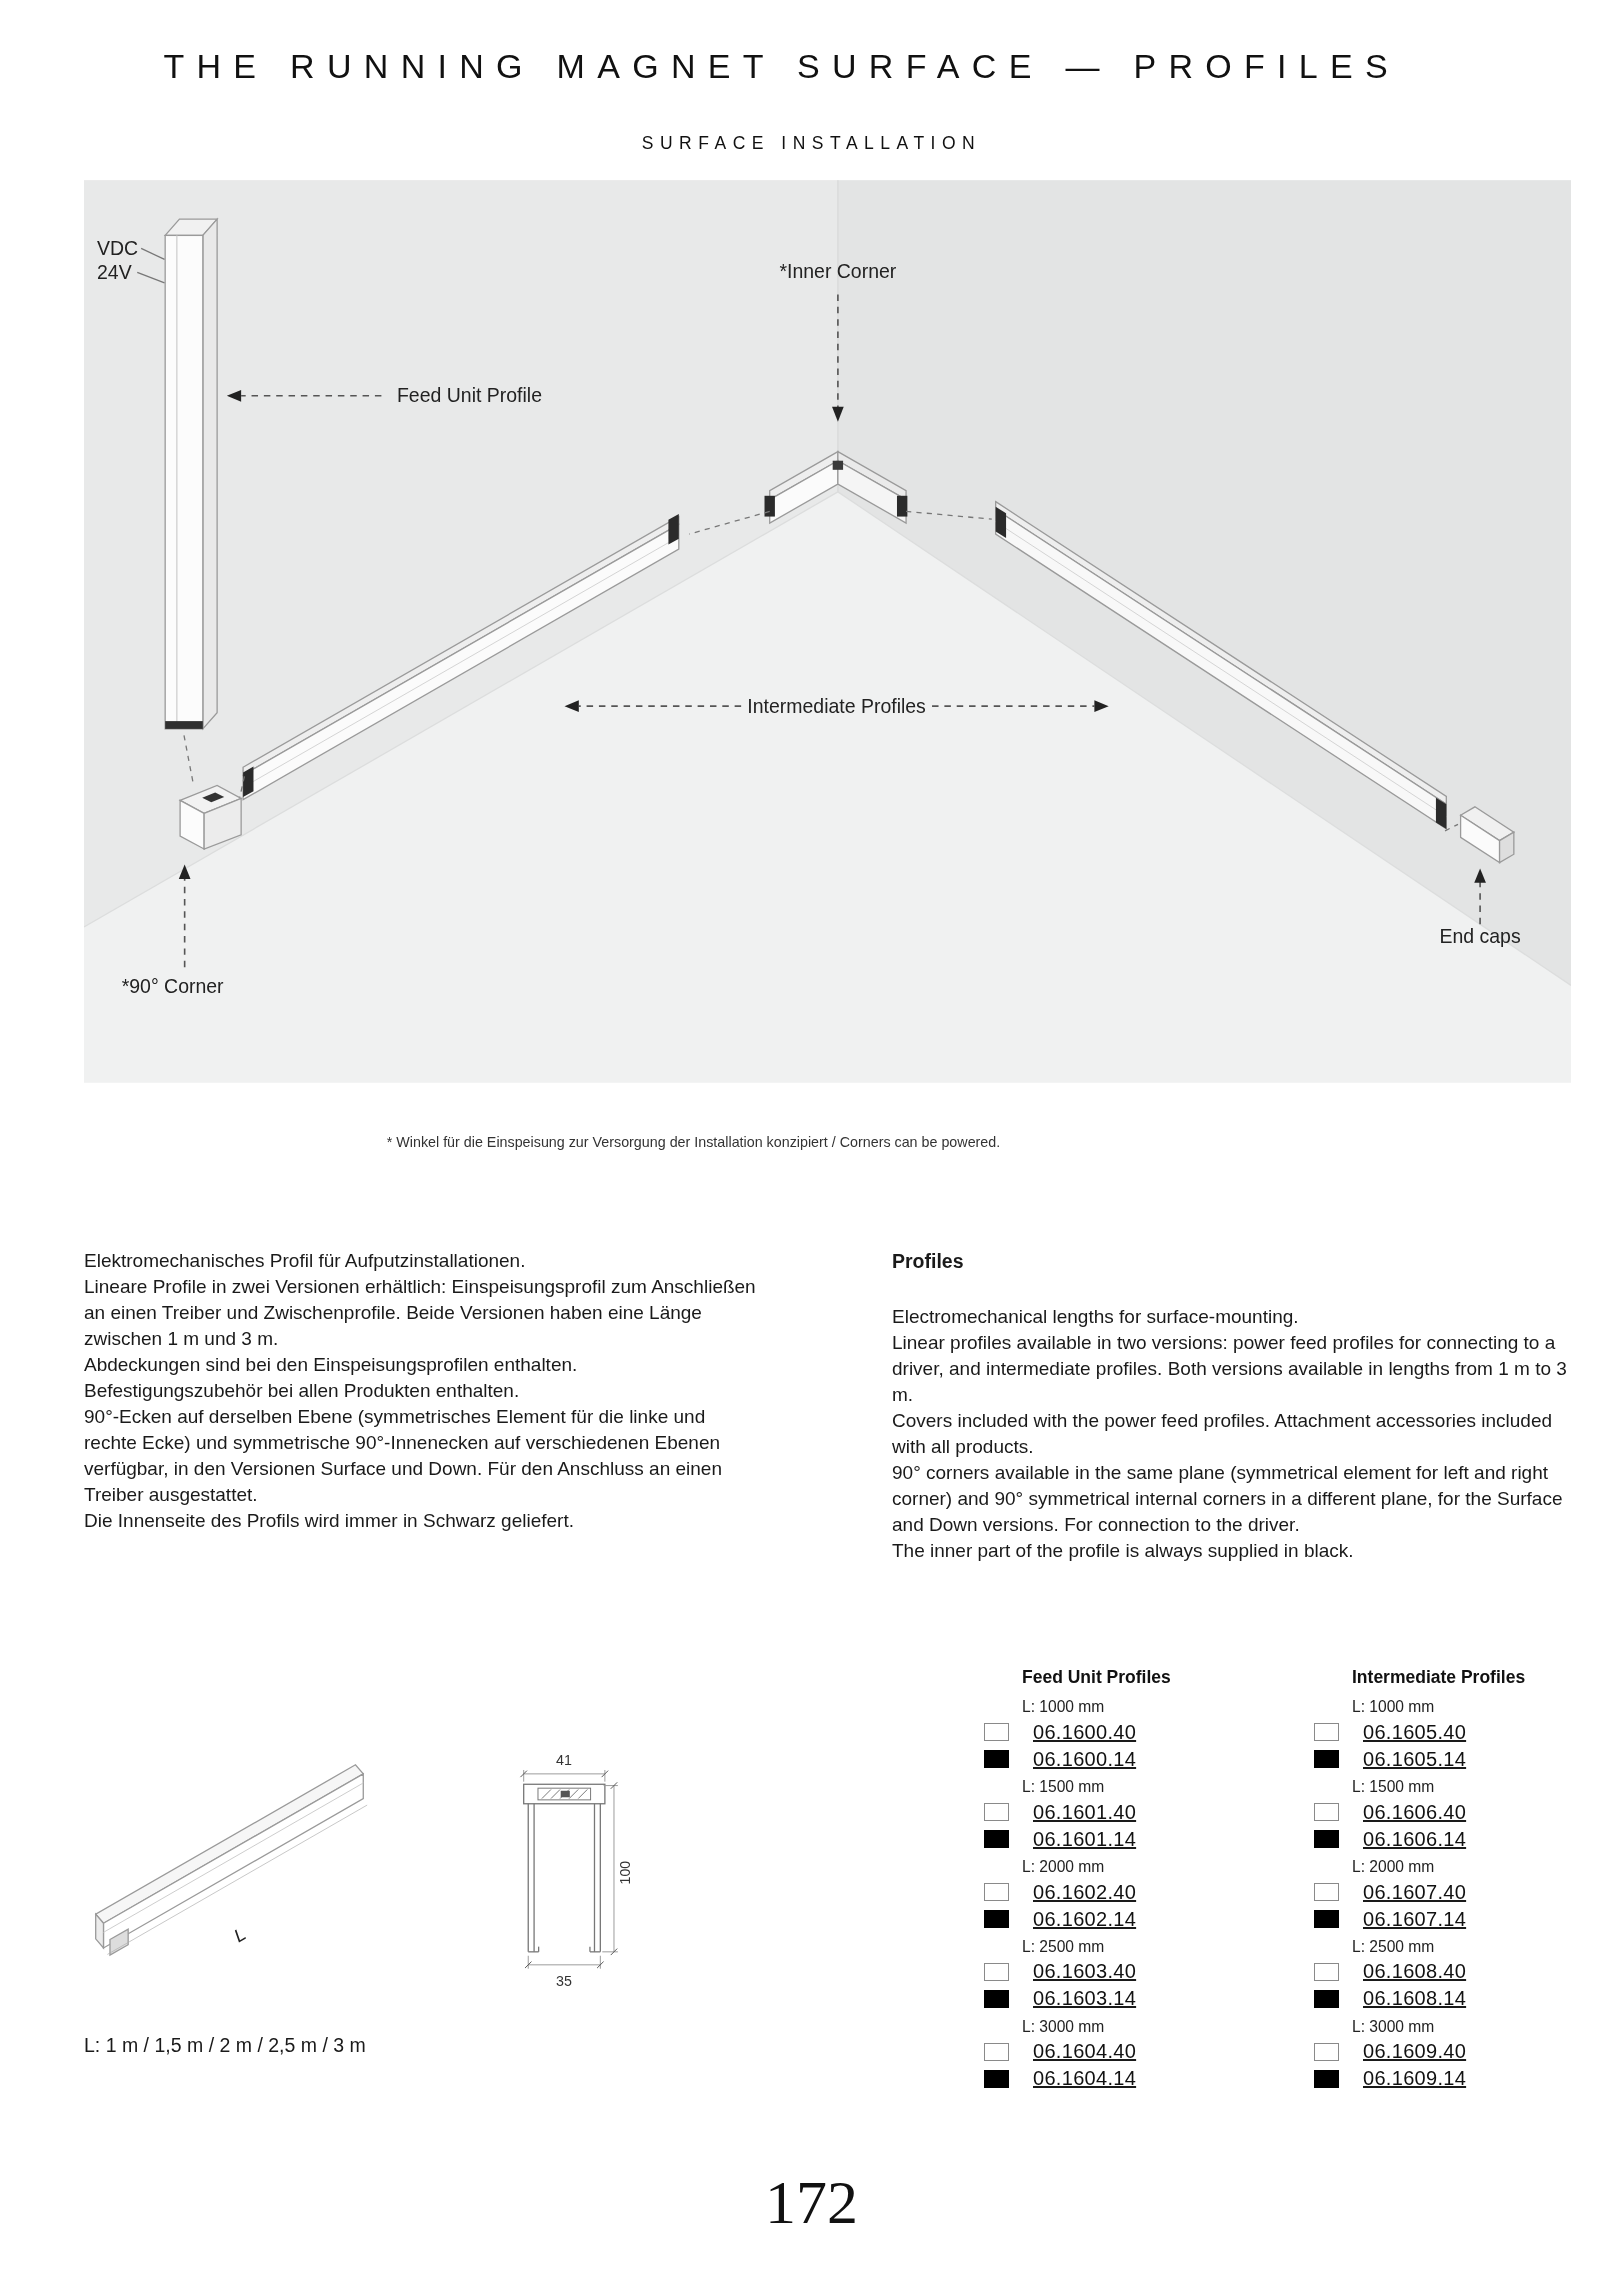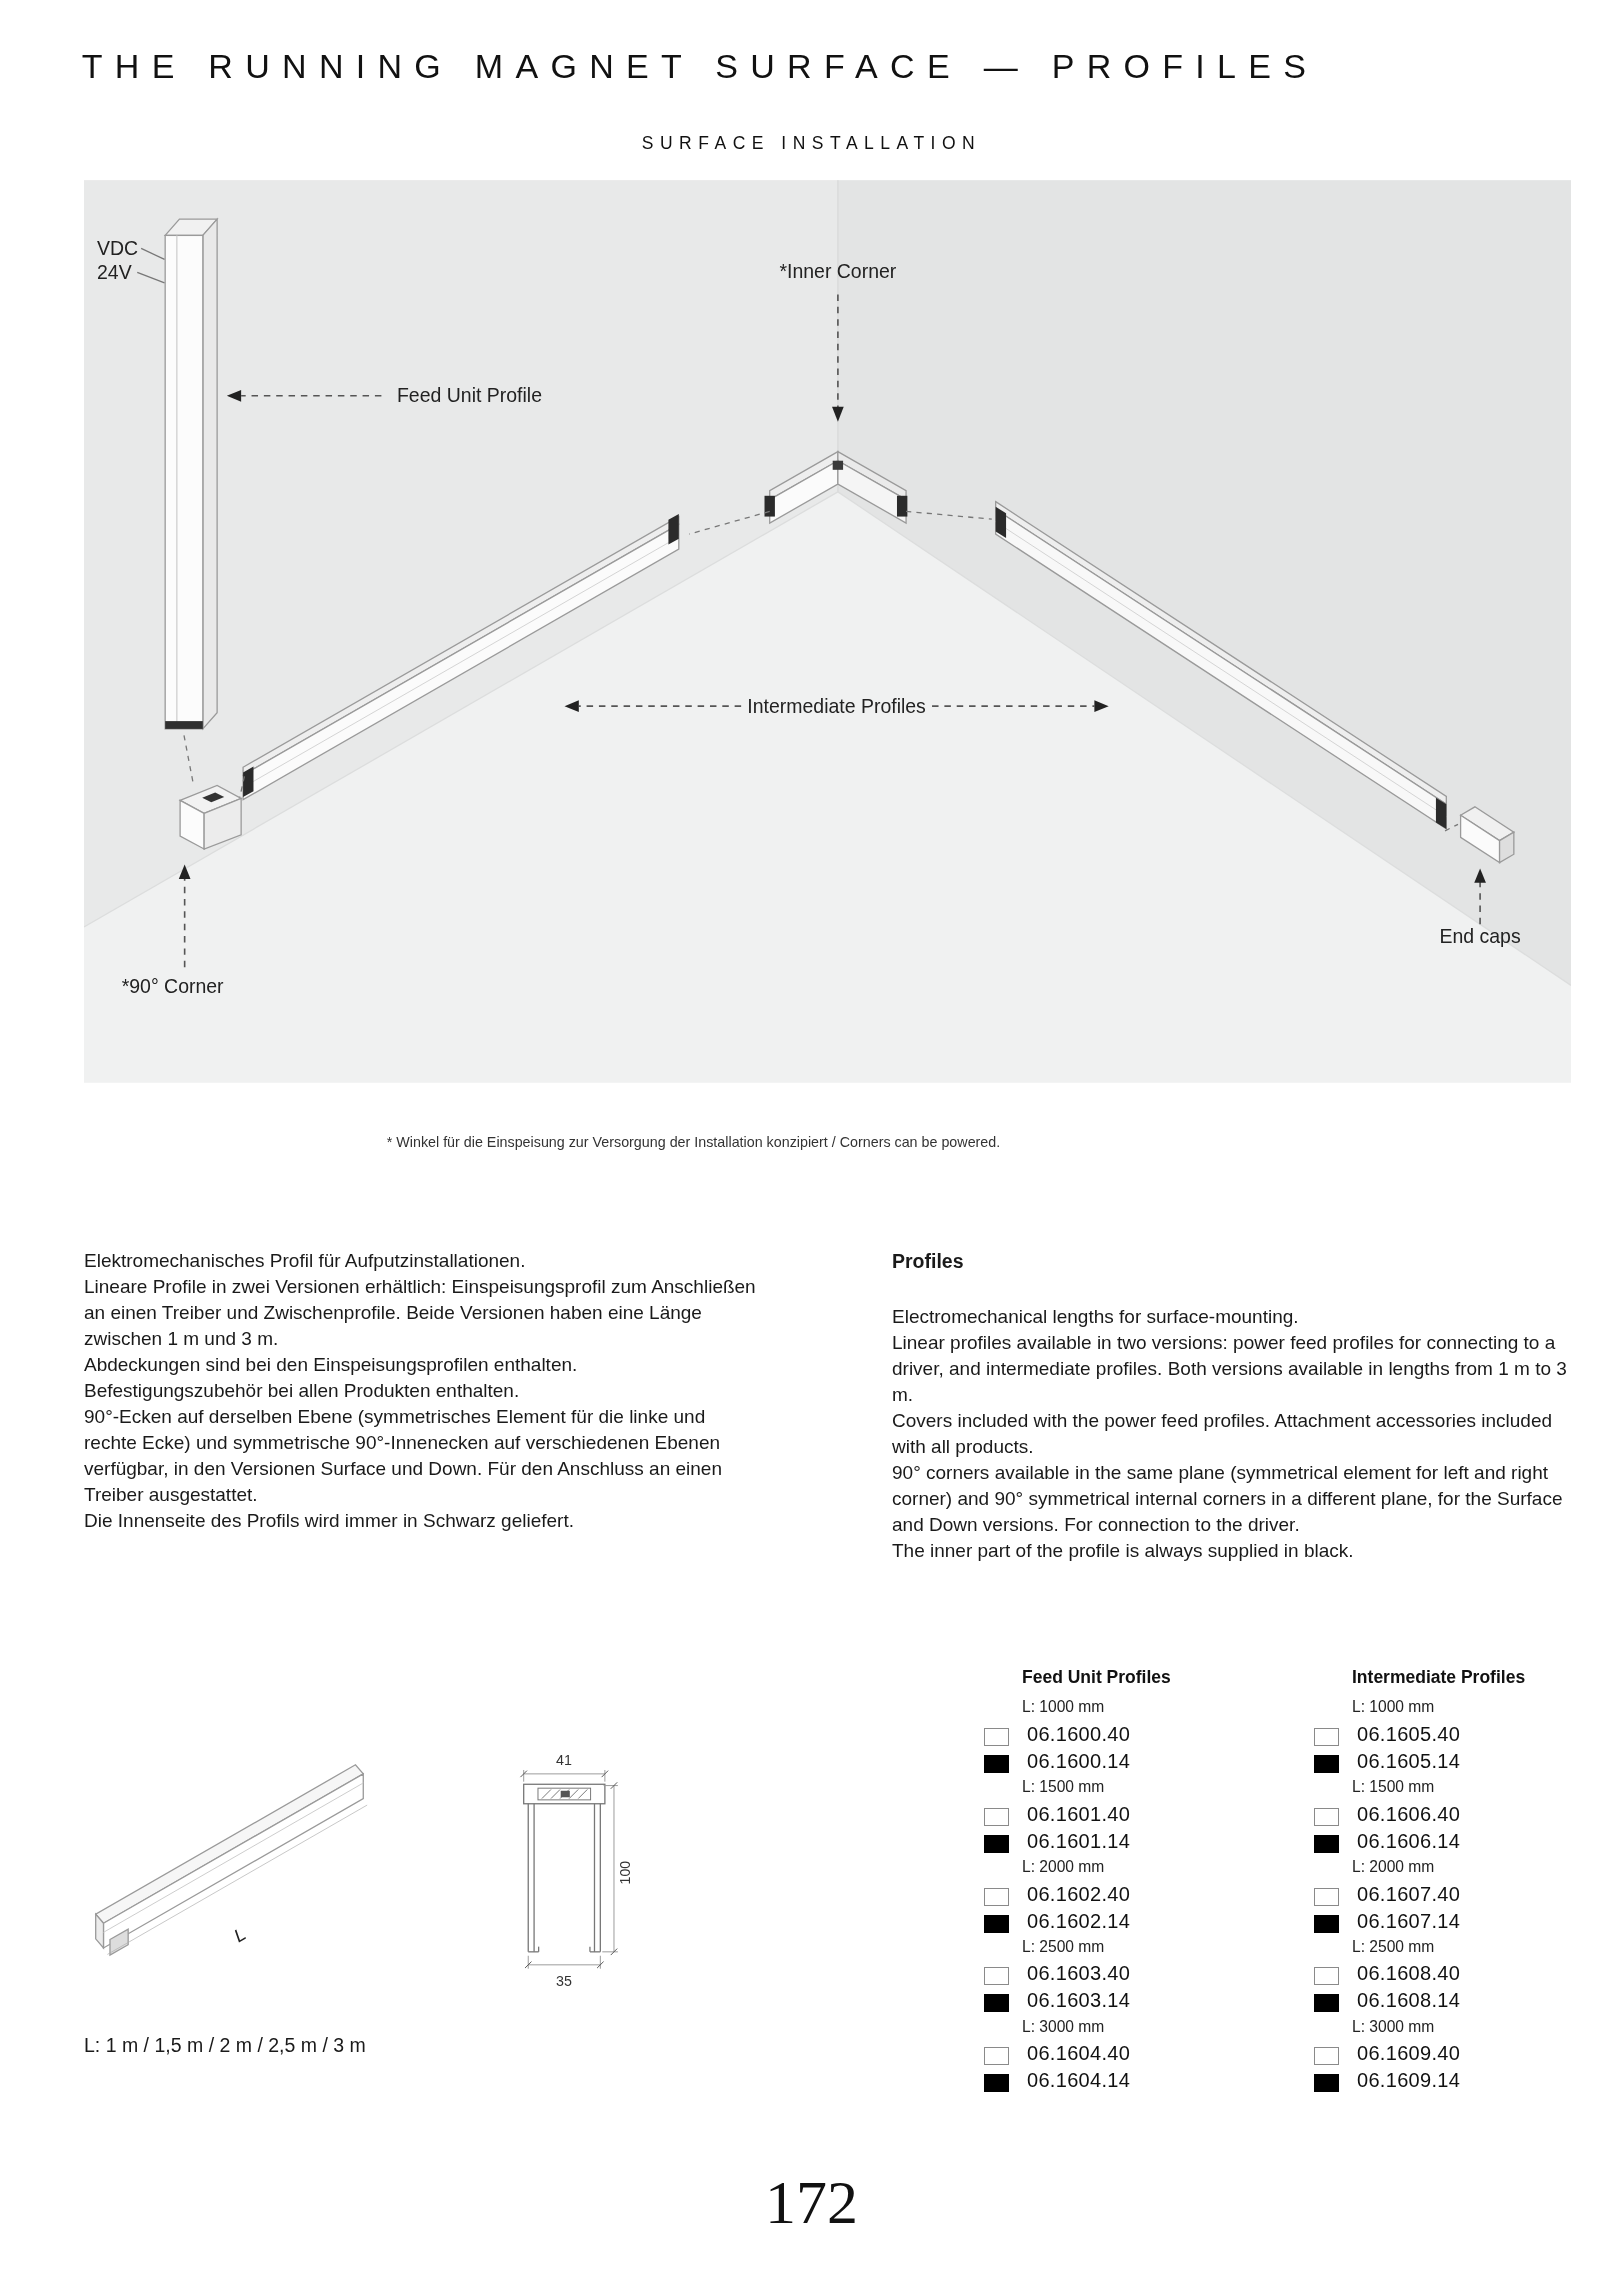--- a/index.html
+++ b/index.html
@@ -1,18 +1,18 @@
 <!DOCTYPE html>
 <html style="font-size:10.4px"><head>
 <meta charset="utf-8">
 <style>
   html,body{margin:0;padding:0;background:#ffffff;}
   .page{position:relative;width:1623px;height:2273px;background:#ffffff;
         font-family:"Liberation Sans",sans-serif;color:#1a1a1a;overflow:hidden;}
-  .title{position:absolute;top:47px;left:0;width:1400px;text-align:center;
+  .title{position:absolute;top:47px;left:0;width:1400px;text-align:right;
          font-size:34px;font-weight:500;letter-spacing:12.3px;color:#111;margin:0;}
   .subtitle{position:absolute;top:133px;left:0;width:1623px;text-align:center;
          font-size:17.5px;font-weight:500;letter-spacing:6.5px;color:#111;}
   .diagram{position:absolute;left:84px;top:180px;width:1487px;height:903px;}
   .dlabel{font-size:30px;fill:#222;font-family:"Liberation Sans",sans-serif;}
   .dash{stroke:#555;stroke-width:2.5;stroke-dasharray:10 9;fill:none;}
   .thin-dash{stroke:#777;stroke-width:2;stroke-dasharray:8 8;fill:none;}
   .arrow{fill:#222;stroke:none;}
   .outline{stroke:#9a9a9a;stroke-width:2;}
   .footnote{position:absolute;top:1134px;left:0;width:1387px;text-align:center;
@@ -25,21 +25,21 @@
   .drawings{position:absolute;left:84px;top:1714px;width:617px;height:325px;}
   .dimtext{font-size:22px;fill:#333;font-family:"Liberation Sans",sans-serif;}
   .llabel{font-size:28px;font-style:italic;fill:#222;font-family:"Liberation Sans",sans-serif;}
   .lengths{position:absolute;left:84px;top:2034px;font-size:19.5px;color:#1a1a1a;}
   .ptable{position:absolute;top:1667px;width:312px;}
   .ptable-feed{left:984px;}
   .ptable-int{left:1314px;}
   .theading{font-size:17.5px;font-weight:bold;padding-left:38px;margin-bottom:10.4px;color:#111;}
   .tgroup{margin:0;}
   .tlength{font-size:15.6px;color:#222;padding-left:38px;margin:5.2px 0 2.6px 0;line-height:18px;}
-  .trow{display:flex;align-items:flex-end;gap:18px;height:27px;}
+  .trow{display:flex;align-items:center;gap:24px;height:27px;text-decoration:underline;}
   .swatch{width:25px;height:18px;box-sizing:border-box;flex:0 0 auto;}
   .swatch-white{background:#ffffff;border:1.3px solid #8a8a8a;}
   .swatch-black{background:#000000;border:1.3px solid #000000;}
   .tcode{font-size:20px;color:#111;letter-spacing:0.3px;}
   .pagenum{position:absolute;top:2167px;left:0;width:1623px;text-align:center;
          font-family:"Liberation Serif",serif;font-size:62px;color:#111;}
 </style>
 </head>
 <body>
 

